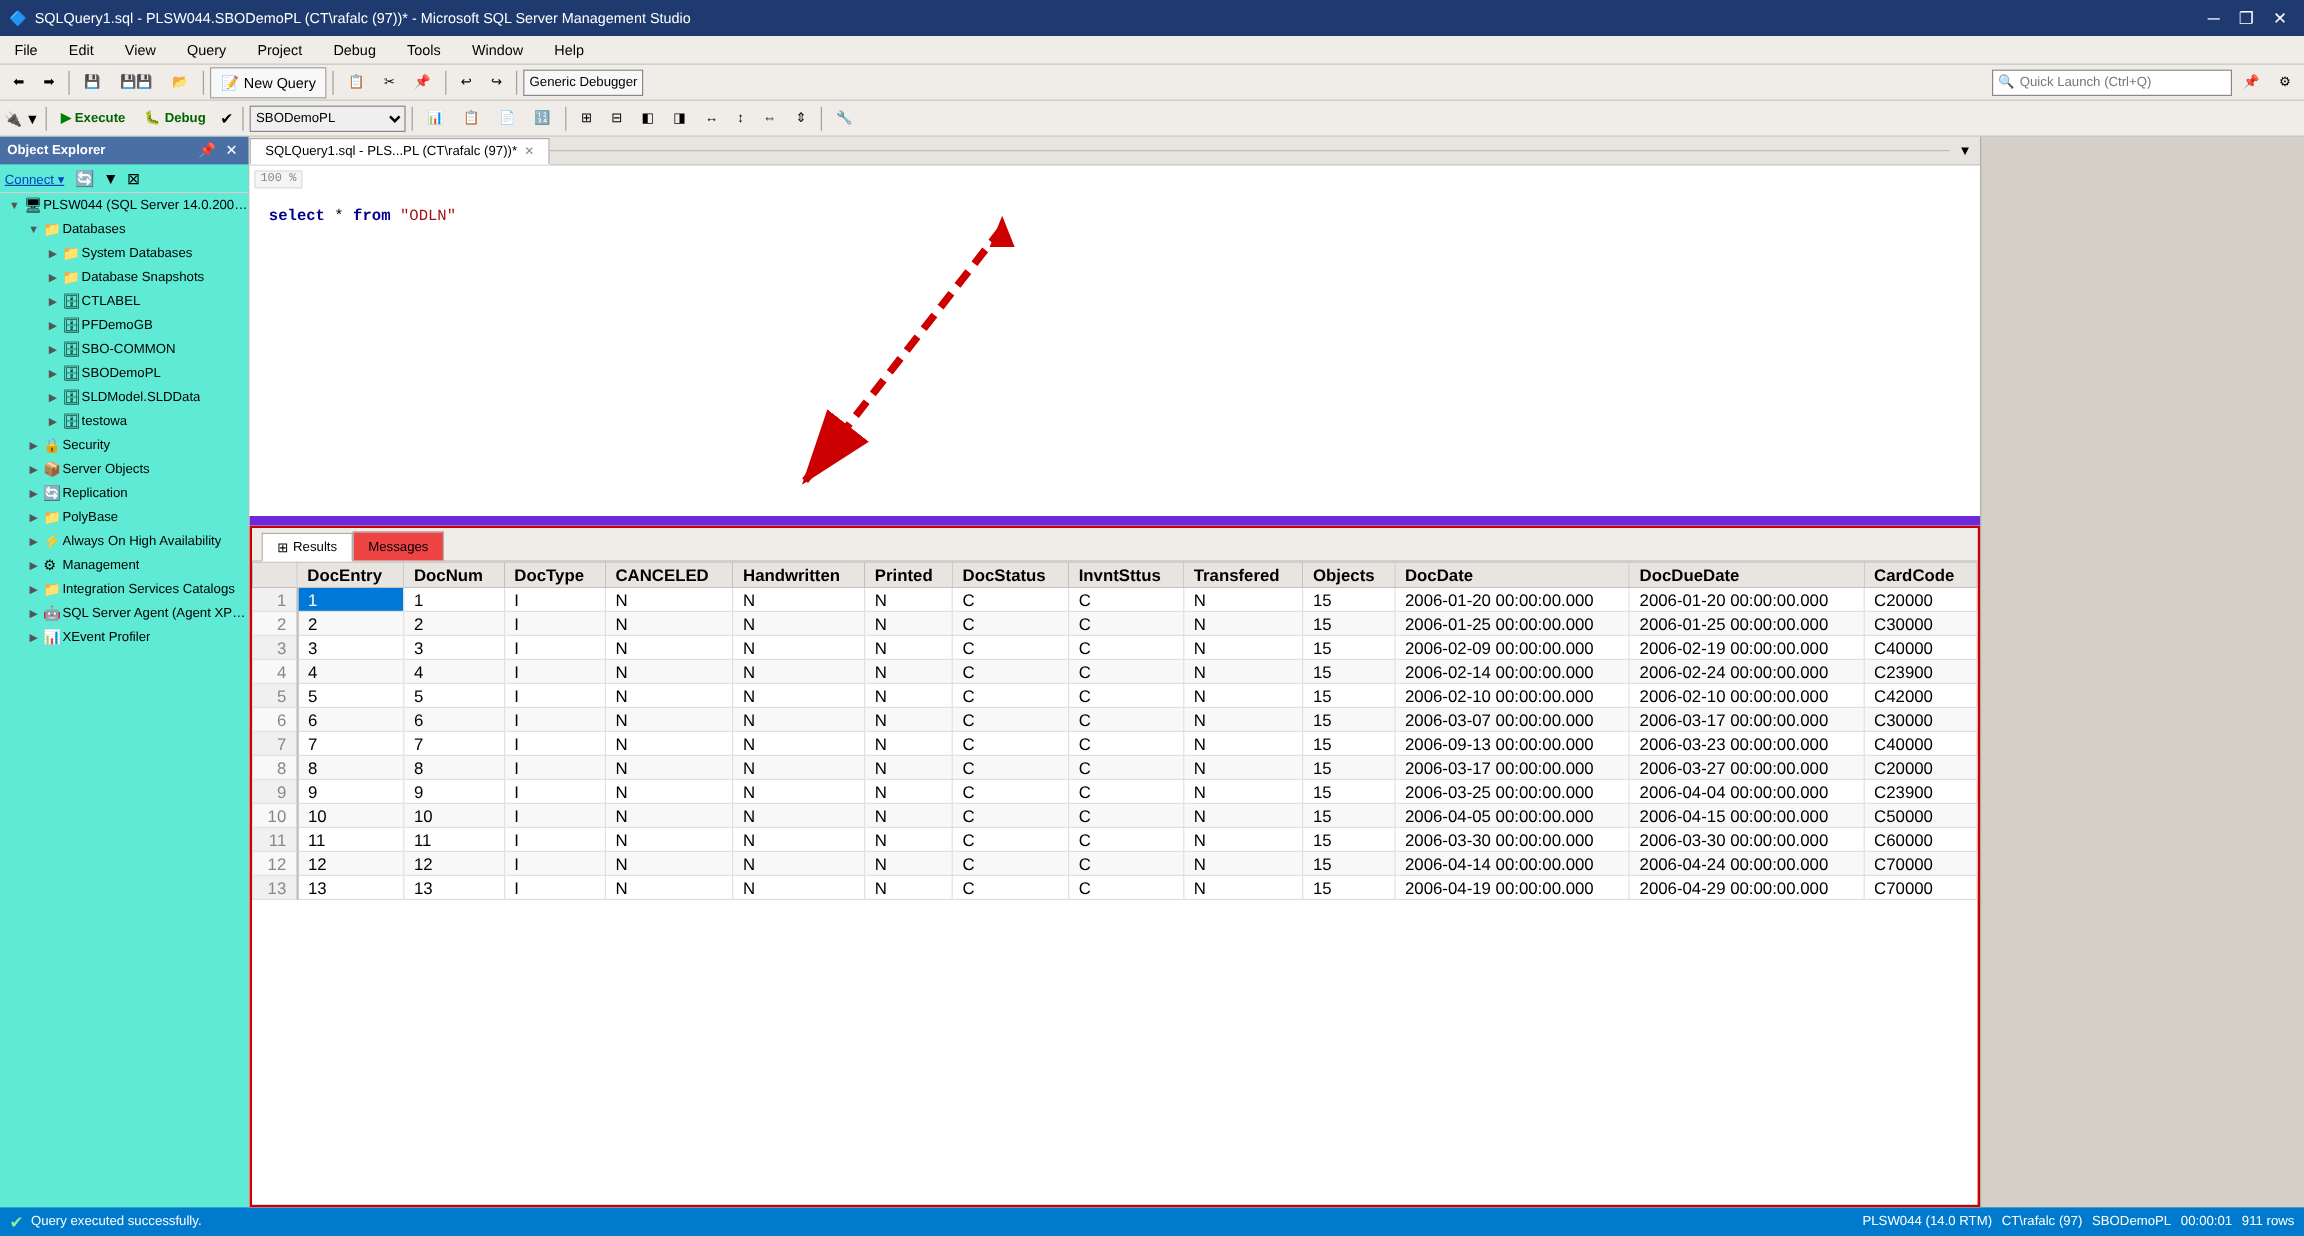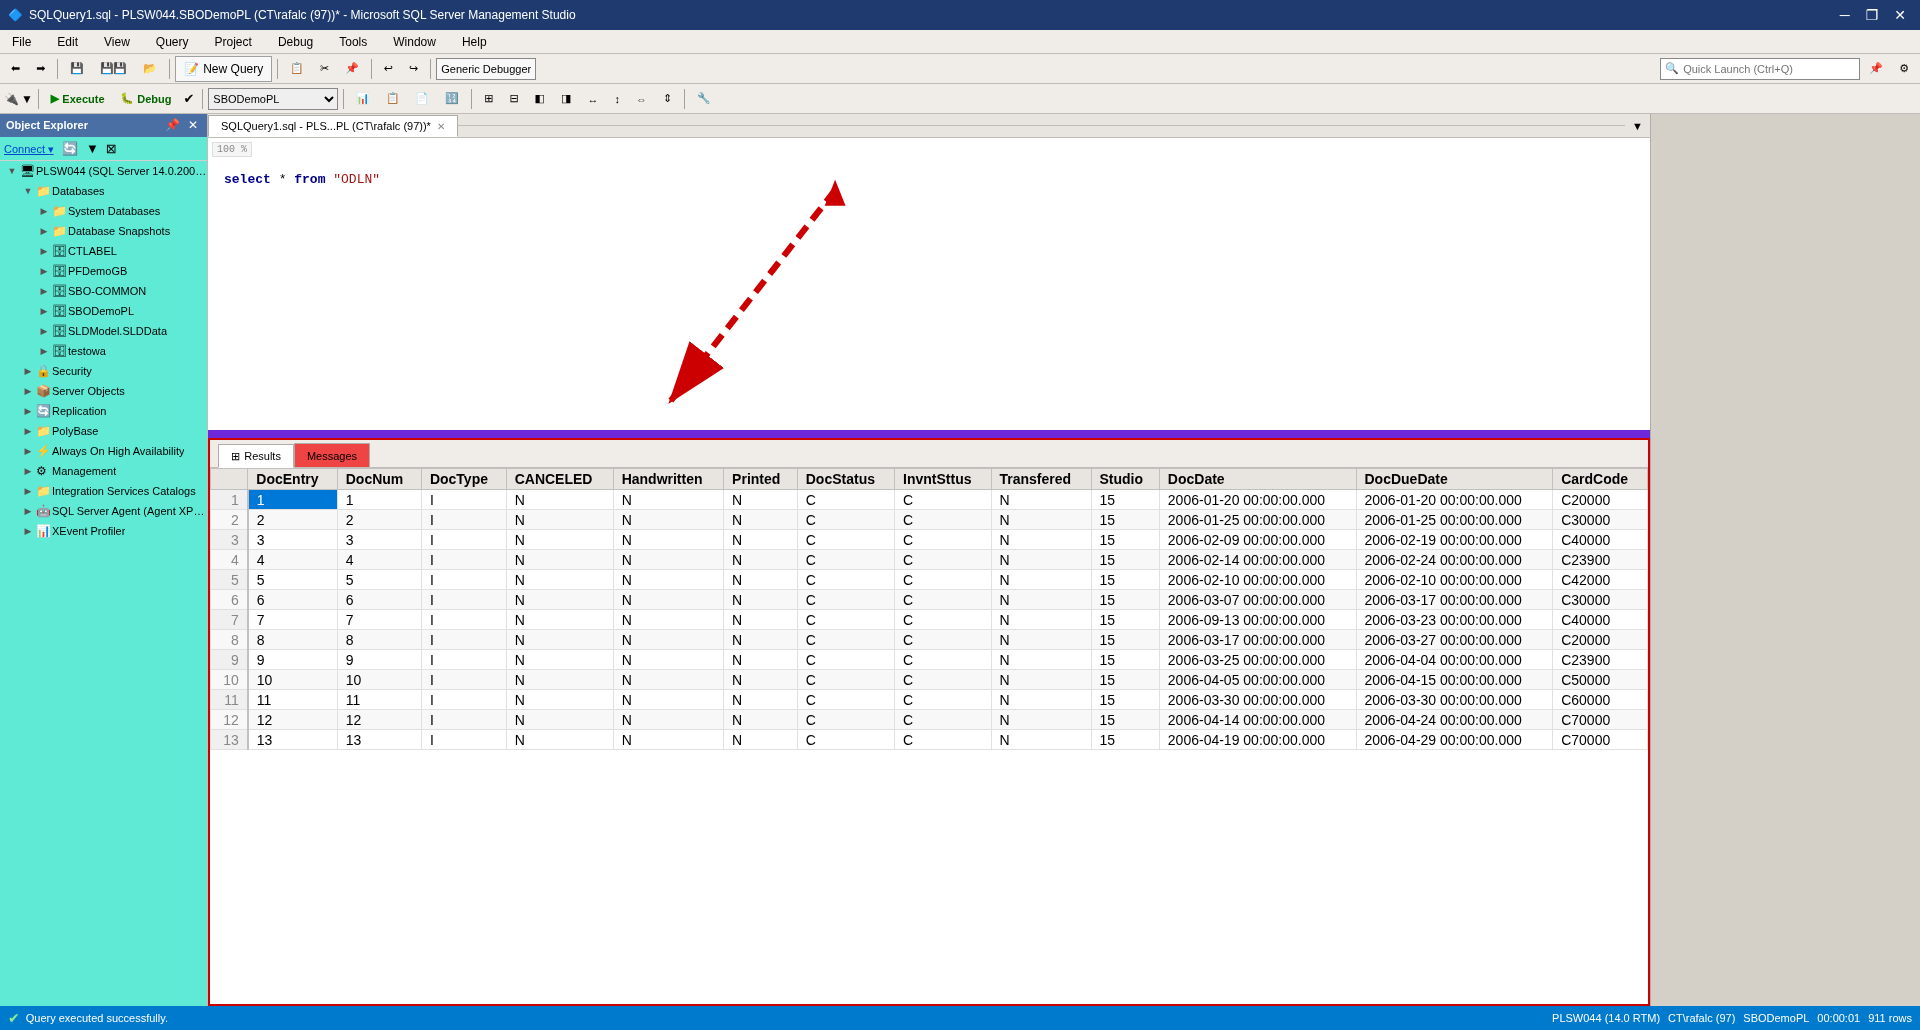--- a/index.html
+++ b/index.html
@@ -571,21 +571,21 @@
               <th></th>
               <th>DocEntry</th>
               <th>DocNum</th>
               <th>DocType</th>
               <th>CANCELED</th>
               <th>Handwritten</th>
               <th>Printed</th>
               <th>DocStatus</th>
               <th>InvntSttus</th>
               <th>Transfered</th>
-              <th>Studio</th>
+              <th>Objects</th>
               <th>DocDate</th>
               <th>DocDueDate</th>
               <th>CardCode</th>
             </tr>
           </thead>
           <tbody id="results-tbody">
           <tr>
                 <td class="row-num">1</td>
                 <td class="selected-cell">1</td>
                 <td>1</td>

